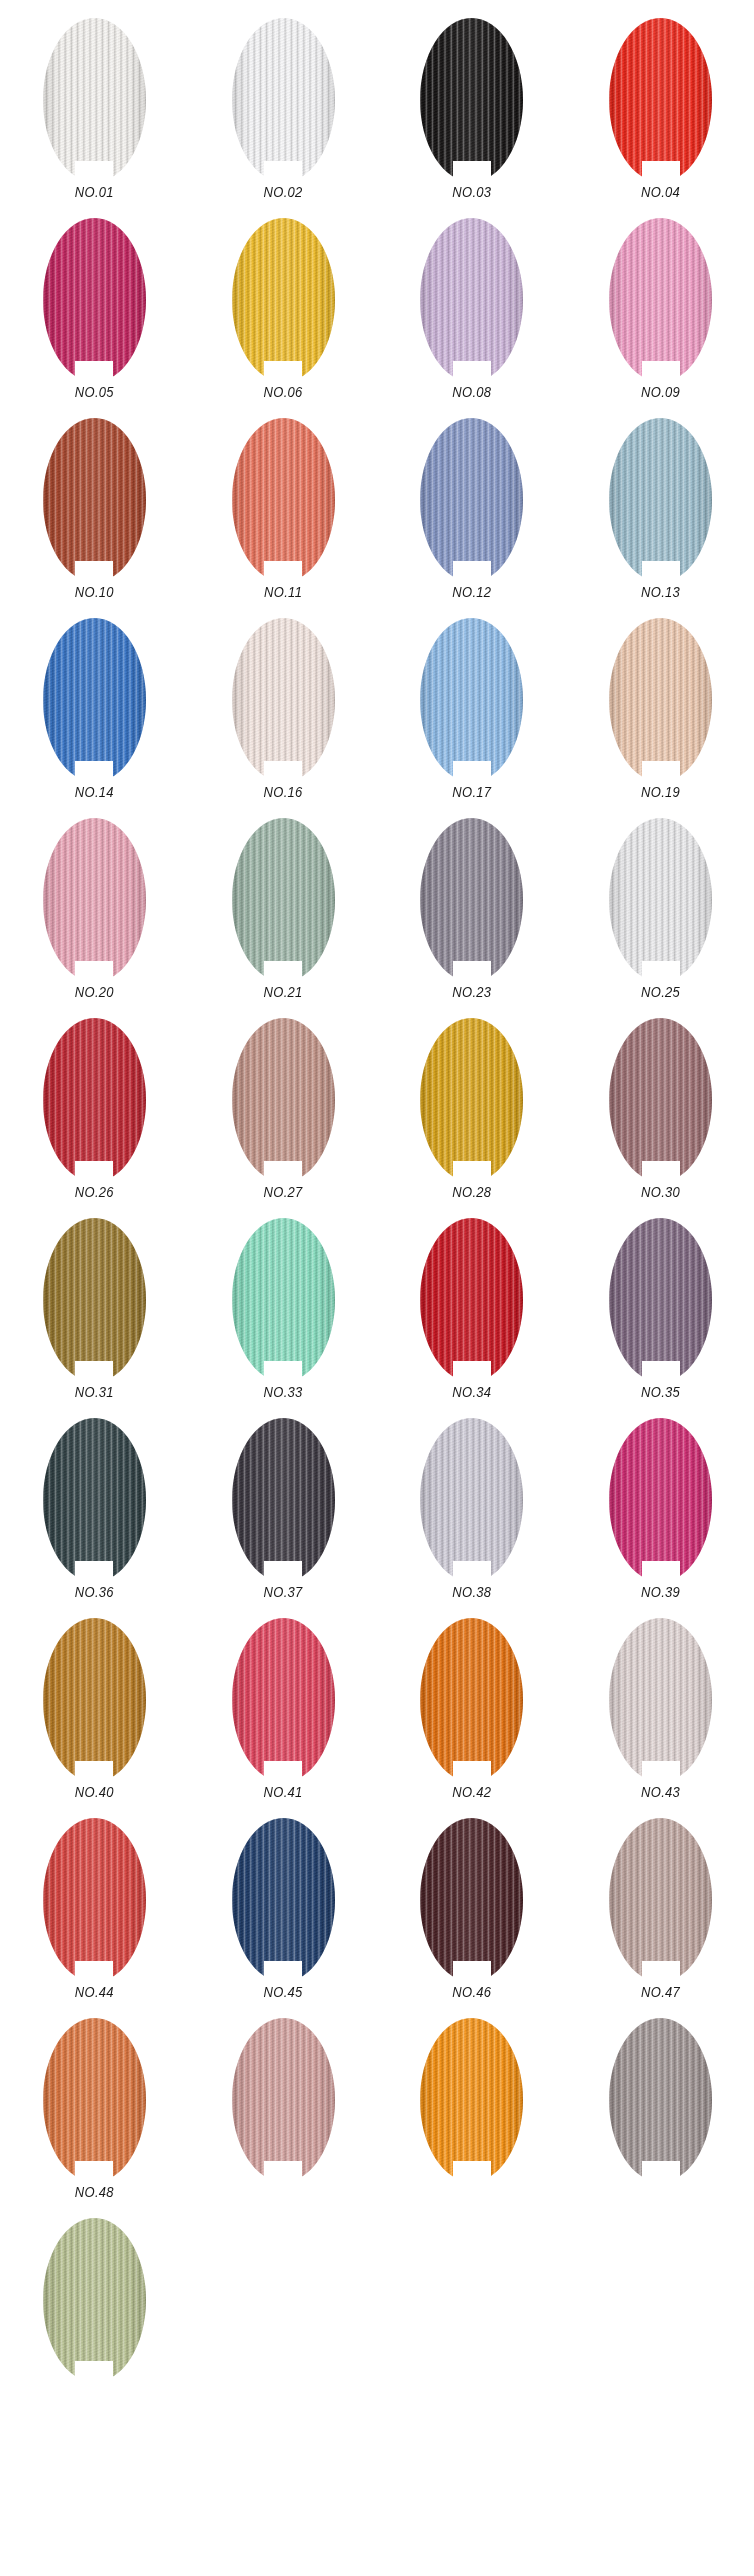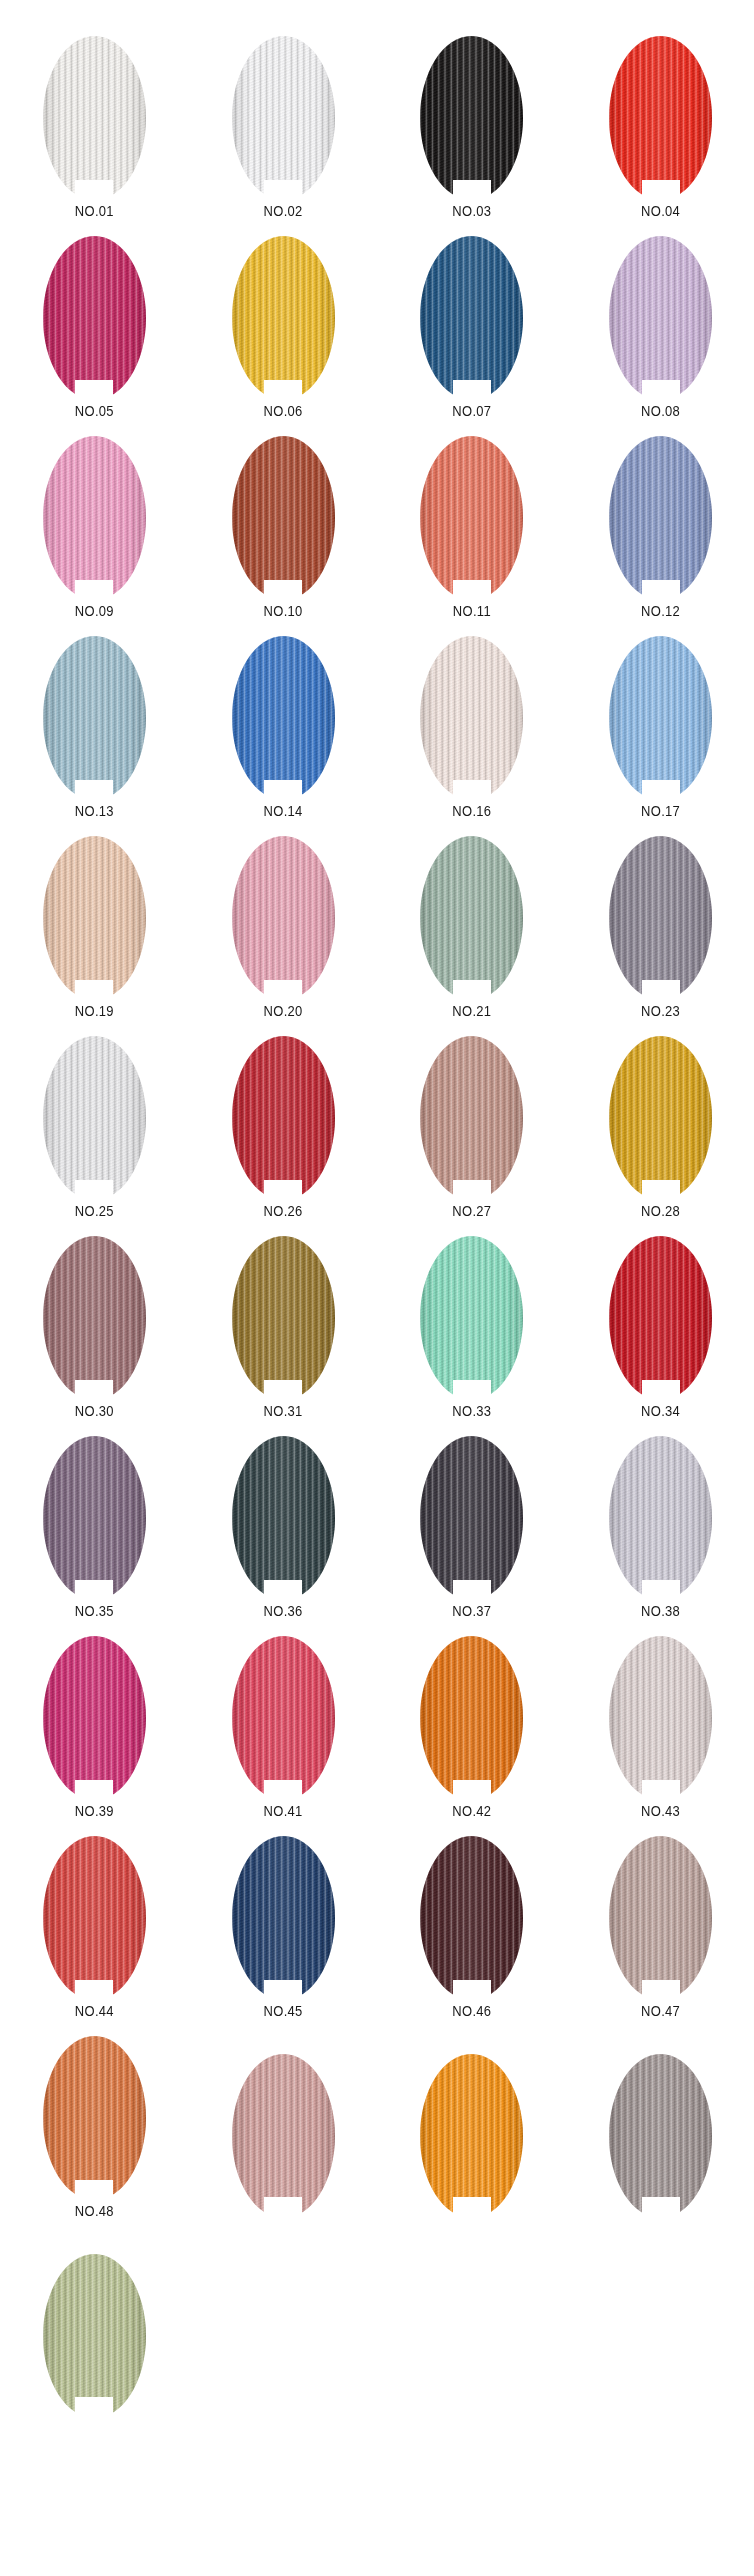--- a/index.html
+++ b/index.html
@@ -24,21 +24,22 @@
     row-gap: 0px;
     column-gap: 0px;
     width: 755px;
   }
   .swatch-cell {
     position: relative;
     height: 200px;
     display: flex;
     flex-direction: column;
     align-items: center;
-    justify-content: flex-end;
+    justify-content: flex-start;
+    font-style: italic;
   }
   .swatch-oval-wrap {
     position: relative;
     width: 103px;
     height: 164px;
   }
   .swatch-oval {
     position: absolute;
     inset: 0;
     border-radius: 50% / 50%;
@@ -168,30 +169,20 @@
           <div class="swatch-oval" style="background: rgb(239, 188, 40);">
             <div class="rib"></div>
             <div class="shade"></div>
           </div>
           <div class="notch"></div>
         </div>
         <div class="swatch-label">NO.06</div>
       </div>
       <div class="swatch-cell">
         <div class="swatch-oval-wrap">
-          <div class="swatch-oval" style="background: rgb(29, 84, 132);">
-            <div class="rib"></div>
-            <div class="shade"></div>
-          </div>
-          <div class="notch"></div>
-        </div>
-        <div class="swatch-label">NO.07</div>
-      </div>
-      <div class="swatch-cell">
-        <div class="swatch-oval-wrap">
           <div class="swatch-oval" style="background: rgb(205, 181, 218);">
             <div class="rib"></div>
             <div class="shade"></div>
           </div>
           <div class="notch"></div>
         </div>
         <div class="swatch-label">NO.08</div>
       </div>
       <div class="swatch-cell">
         <div class="swatch-oval-wrap">
@@ -435,20 +426,30 @@
       </div>
       <div class="swatch-cell">
         <div class="swatch-oval-wrap">
           <div class="swatch-oval" style="background: rgb(207, 42, 113);">
             <div class="rib"></div>
             <div class="shade"></div>
           </div>
           <div class="notch"></div>
         </div>
         <div class="swatch-label">NO.39</div>
+      </div>
+      <div class="swatch-cell">
+        <div class="swatch-oval-wrap">
+          <div class="swatch-oval" style="background: rgb(187, 124, 34);">
+            <div class="rib"></div>
+            <div class="shade"></div>
+          </div>
+          <div class="notch"></div>
+        </div>
+        <div class="swatch-label">NO.40</div>
       </div>
       <div class="swatch-cell">
         <div class="swatch-oval-wrap">
           <div class="swatch-oval" style="background: rgb(224, 65, 91);">
             <div class="rib"></div>
             <div class="shade"></div>
           </div>
           <div class="notch"></div>
         </div>
         <div class="swatch-label">NO.41</div>

